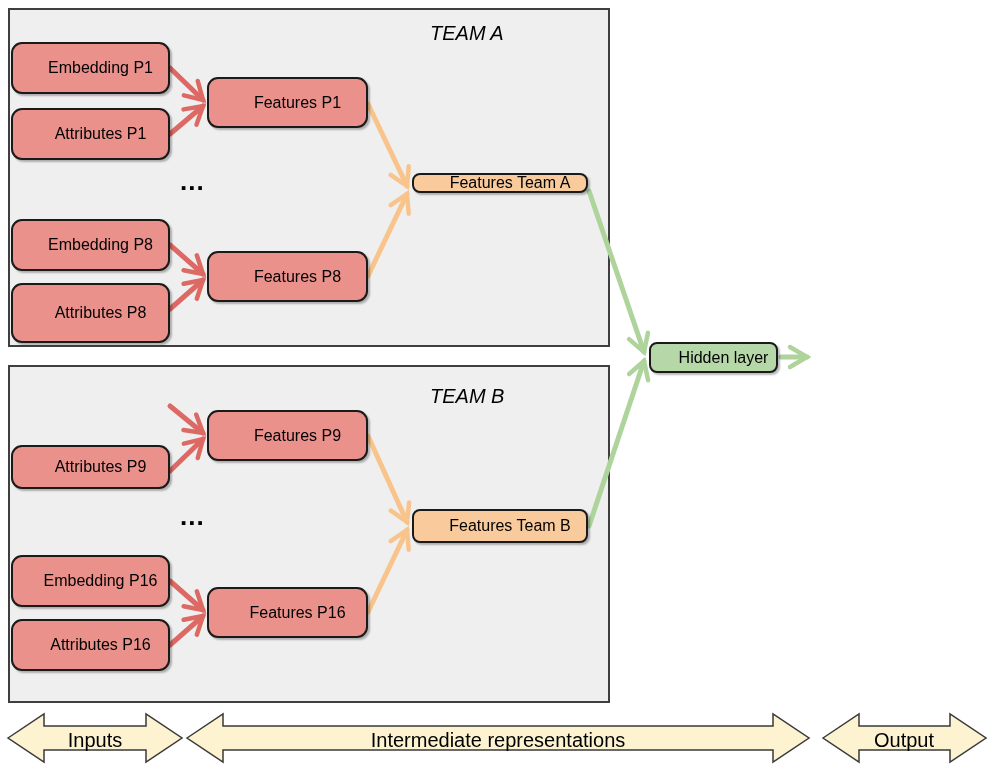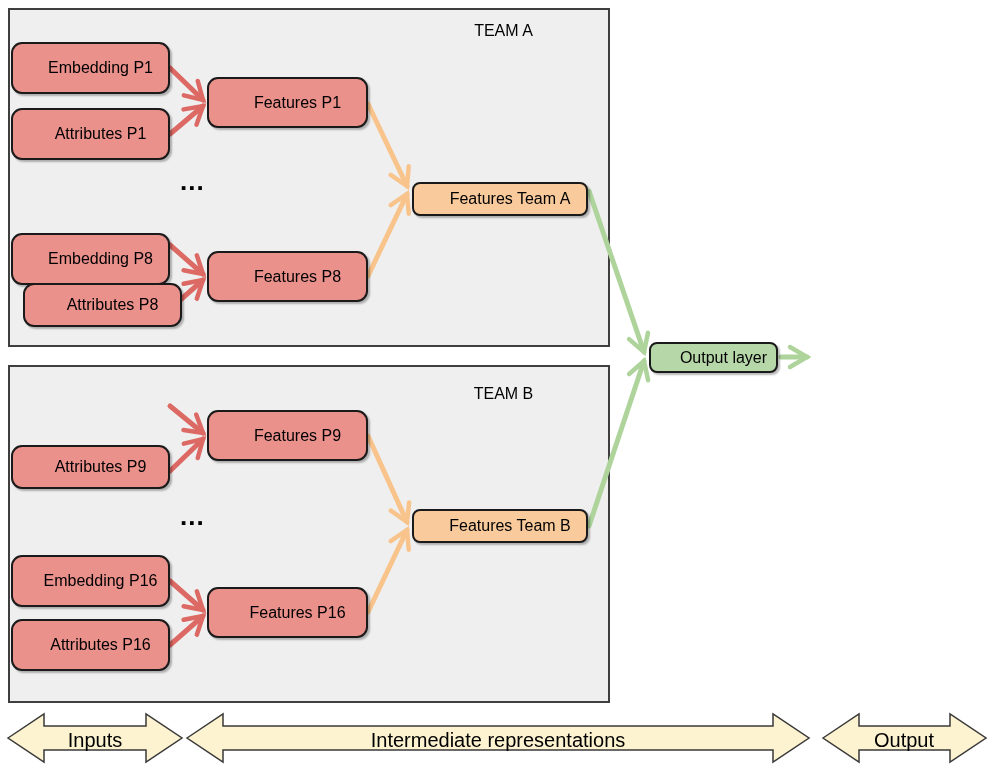--- a/index.html
+++ b/index.html
@@ -15,23 +15,24 @@
   .panel {
     position: absolute;
     background: var(--panel-fill);
     border: 2px solid var(--panel-border);
     box-sizing: border-box;
     z-index: 1;
   }
   .panel-label {
     position: absolute;
     z-index: 2;
-    font-size: 16px;
-    text-align: center;
+    font-size: 20px;
+    text-align: left;
     white-space: nowrap;
+    font-style: italic;
   }
   svg.layer {
     position: absolute;
     left: 0; top: 0;
     z-index: 2;
   }
   .node {
     position: absolute;
     display: flex;
     align-items: center;
@@ -121,32 +122,32 @@
 
     <polygon class="banner-shape" points="8,738 44,714 44,726 146,726 146,714 182,738 146,762 146,750 44,750 44,762"></polygon>
     <polygon class="banner-shape" points="187,738 223,714 223,726 773,726 773,714 809,738 773,762 773,750 223,750 223,762"></polygon>
     <polygon class="banner-shape" points="823,738 859,714 859,726 950,726 950,714 986,738 950,762 950,750 859,750 859,762"></polygon>
   </svg>
 
   <div class="node red" style="left:11px; top:42px; width:159px; height:52px;">Embedding P1</div>
   <div class="node red" style="left:11px; top:108px; width:159px; height:52px;">Attributes P1</div>
   <div class="node red" style="left:207px; top:77px; width:161px; height:51px;">Features P1</div>
   <div class="dots" style="left:180px; top:168px;">...</div>
-  <div class="node red" style="left:11px; top:233px; width:159px; height:52px;">Embedding P8</div>
-  <div class="node red" style="left:23px; top:283px; width:159px; height:44px;">Attributes P8</div>
+  <div class="node red" style="left:11px; top:219px; width:159px; height:52px;">Embedding P8</div>
+  <div class="node red" style="left:11px; top:283px; width:159px; height:60px;">Attributes P8</div>
   <div class="node red" style="left:207px; top:251px; width:161px; height:51px;">Features P8</div>
-  <div class="node orange" style="left:412px; top:182px; width:176px; height:34px;">Features Team A</div>
+  <div class="node orange" style="left:412px; top:173px; width:176px; height:20px;">Features Team A</div>
 
   <div class="node red" style="left:11px; top:445px; width:159px; height:44px;">Attributes P9</div>
   <div class="node red" style="left:207px; top:410px; width:161px; height:51px;">Features P9</div>
   <div class="dots" style="left:180px; top:503px;">...</div>
   <div class="node red" style="left:11px; top:555px; width:159px; height:52px;">Embedding P16</div>
   <div class="node red" style="left:11px; top:619px; width:159px; height:52px;">Attributes P16</div>
   <div class="node red" style="left:207px; top:587px; width:161px; height:51px;">Features P16</div>
   <div class="node orange" style="left:412px; top:509px; width:176px; height:34px;">Features Team B</div>
 
-  <div class="node green" style="left:649px; top:342px; width:129px; height:31px;">Output layer</div>
+  <div class="node green" style="left:649px; top:342px; width:129px; height:31px;">Hidden layer</div>
 
   <div class="banner-label" style="left:45px; top:729px; width:100px;">Inputs</div>
   <div class="banner-label" style="left:348px; top:729px; width:300px;">Intermediate representations</div>
   <div class="banner-label" style="left:854px; top:729px; width:100px;">Output</div>
 
 </div>
 
 </body></html>

